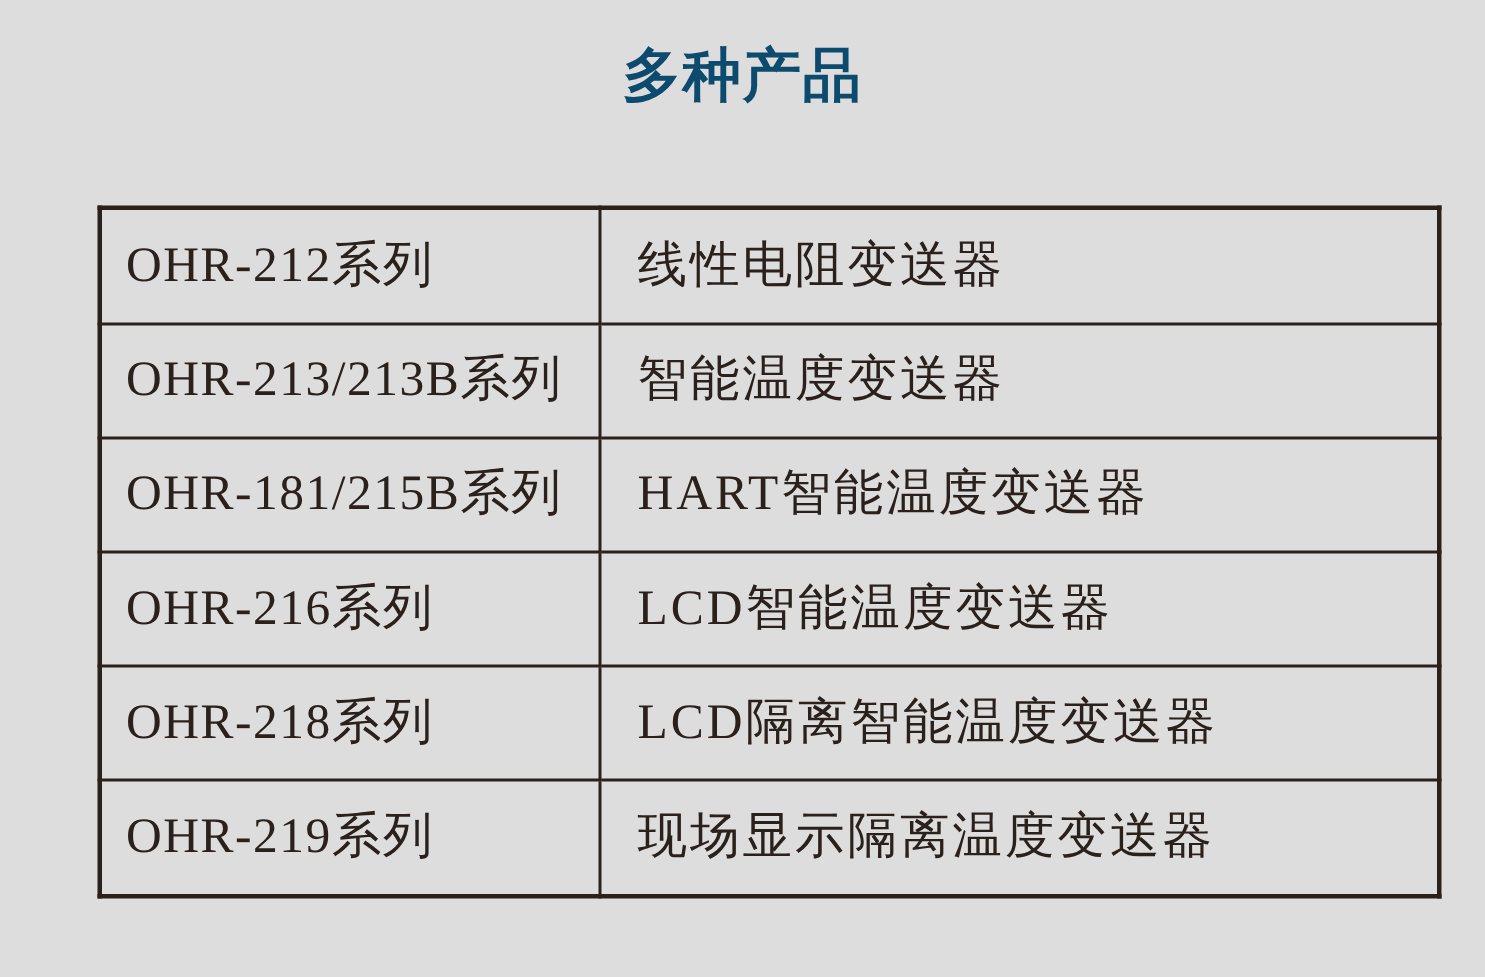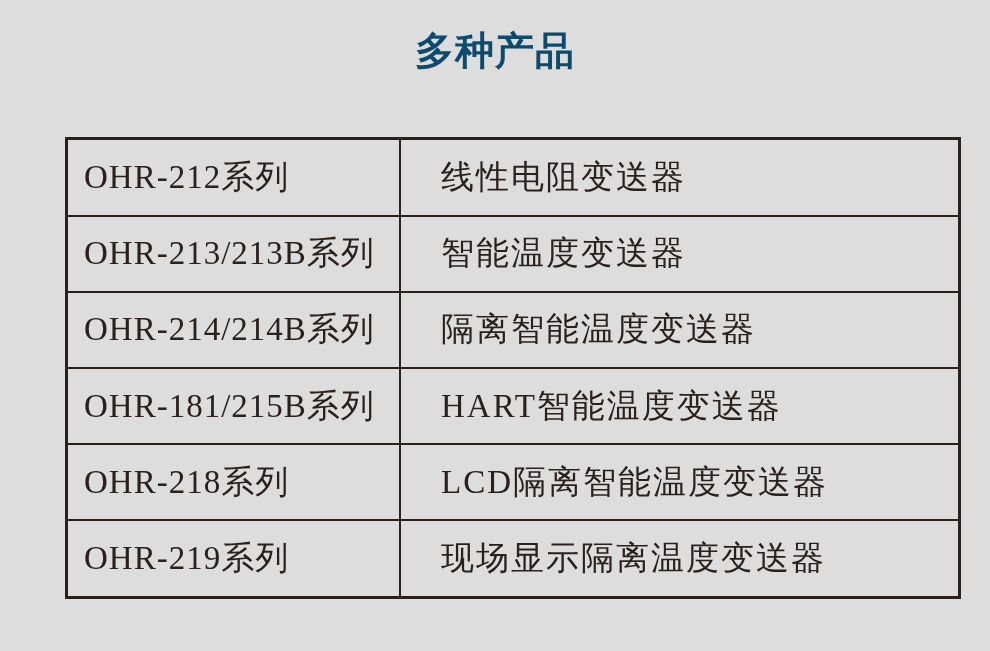--- a/index.html
+++ b/index.html
@@ -49,21 +49,21 @@
     line-height: 1;
     white-space: nowrap;
     overflow: hidden;
   }
   td.col-series {
     width: 311px;
     padding: 0 4px 0 16px;
     letter-spacing: 1px;
   }
   td.col-desc {
-    padding: 0 4px 0 40px;
+    padding: 0 4px 0 24px;
     letter-spacing: 2px;
   }
 </style>
 </head>
 <body>
 
 <div class="title">
   <span>多种产品</span>
 </div>
 
@@ -71,26 +71,26 @@
   <tbody>
     <tr>
       <td class="col-series">OHR-212系列</td>
       <td class="col-desc">线性电阻变送器</td>
     </tr>
     <tr>
       <td class="col-series">OHR-213/213B系列</td>
       <td class="col-desc">智能温度变送器</td>
     </tr>
     <tr>
-      <td class="col-series">OHR-214/214B系列</td>
-      <td class="col-desc">隔离智能温度变送器</td>
+      <td class="col-series">OHR-181/215B系列</td>
+      <td class="col-desc">HART智能温度变送器</td>
     </tr>
     <tr>
-      <td class="col-series">OHR-181/215B系列</td>
-      <td class="col-desc">HART智能温度变送器</td>
+      <td class="col-series">OHR-216系列</td>
+      <td class="col-desc">LCD智能温度变送器</td>
     </tr>
     <tr>
       <td class="col-series">OHR-218系列</td>
       <td class="col-desc">LCD隔离智能温度变送器</td>
     </tr>
     <tr>
       <td class="col-series">OHR-219系列</td>
       <td class="col-desc">现场显示隔离温度变送器</td>
     </tr>
   </tbody>

